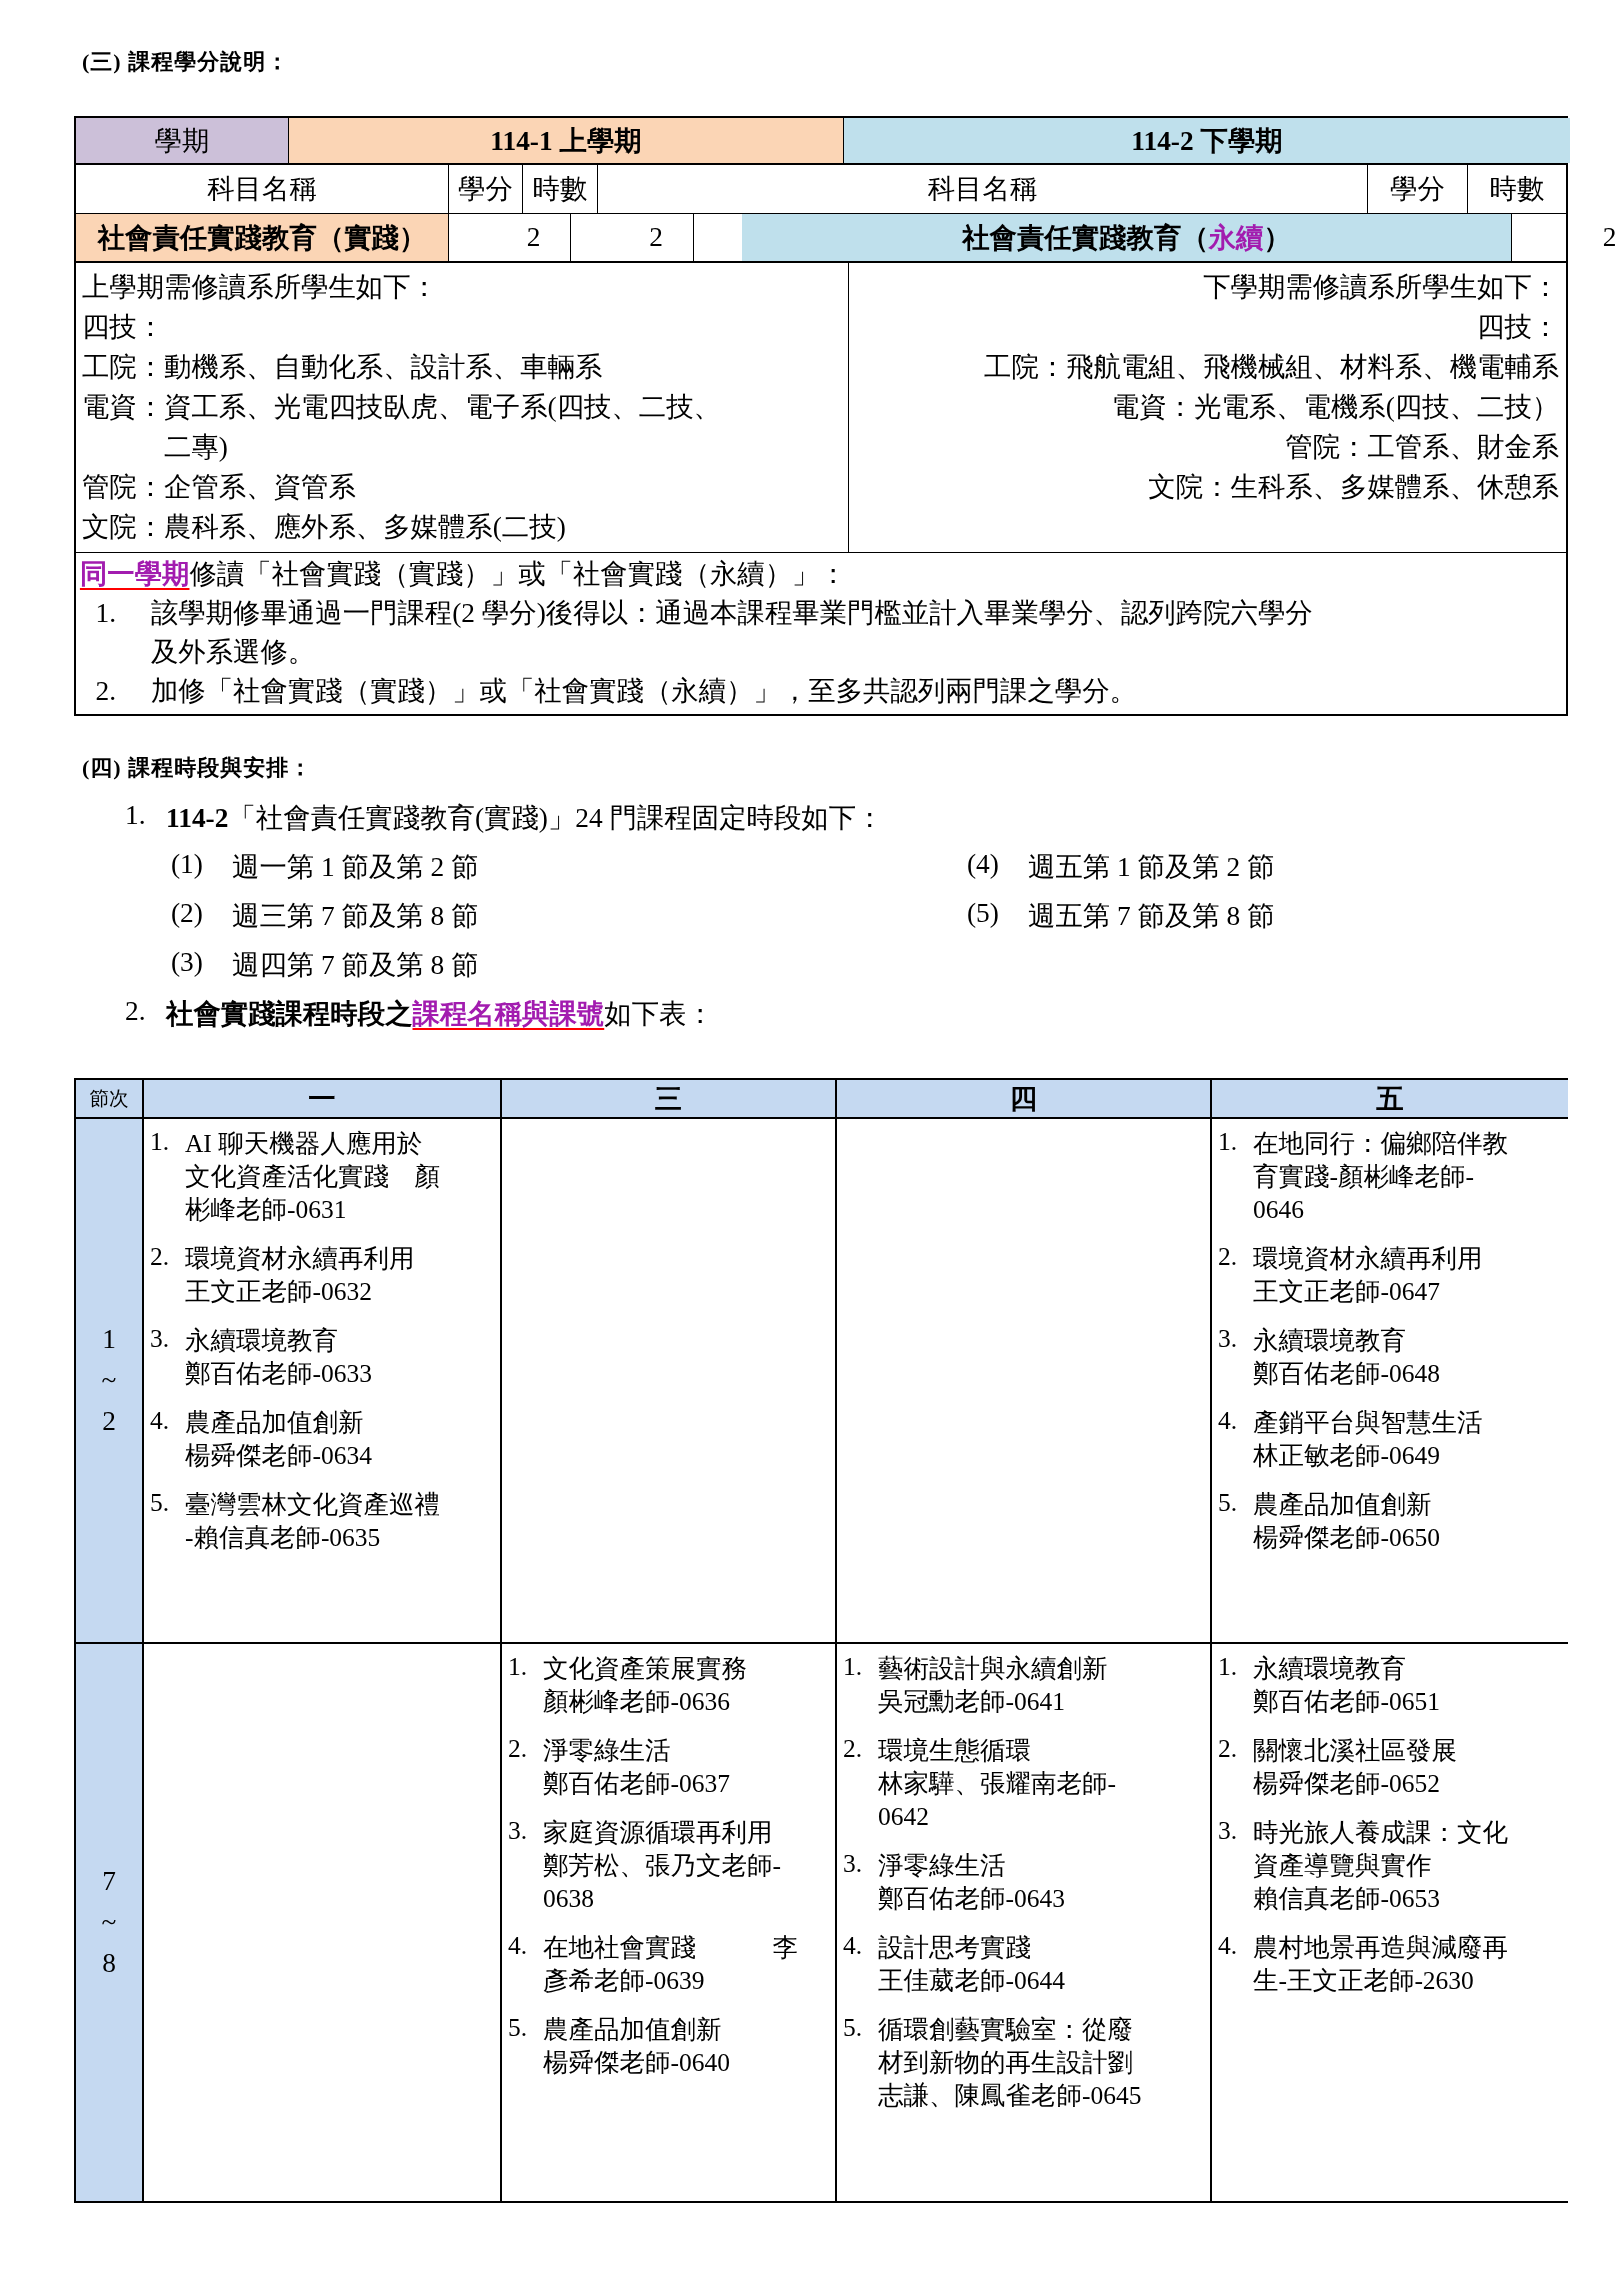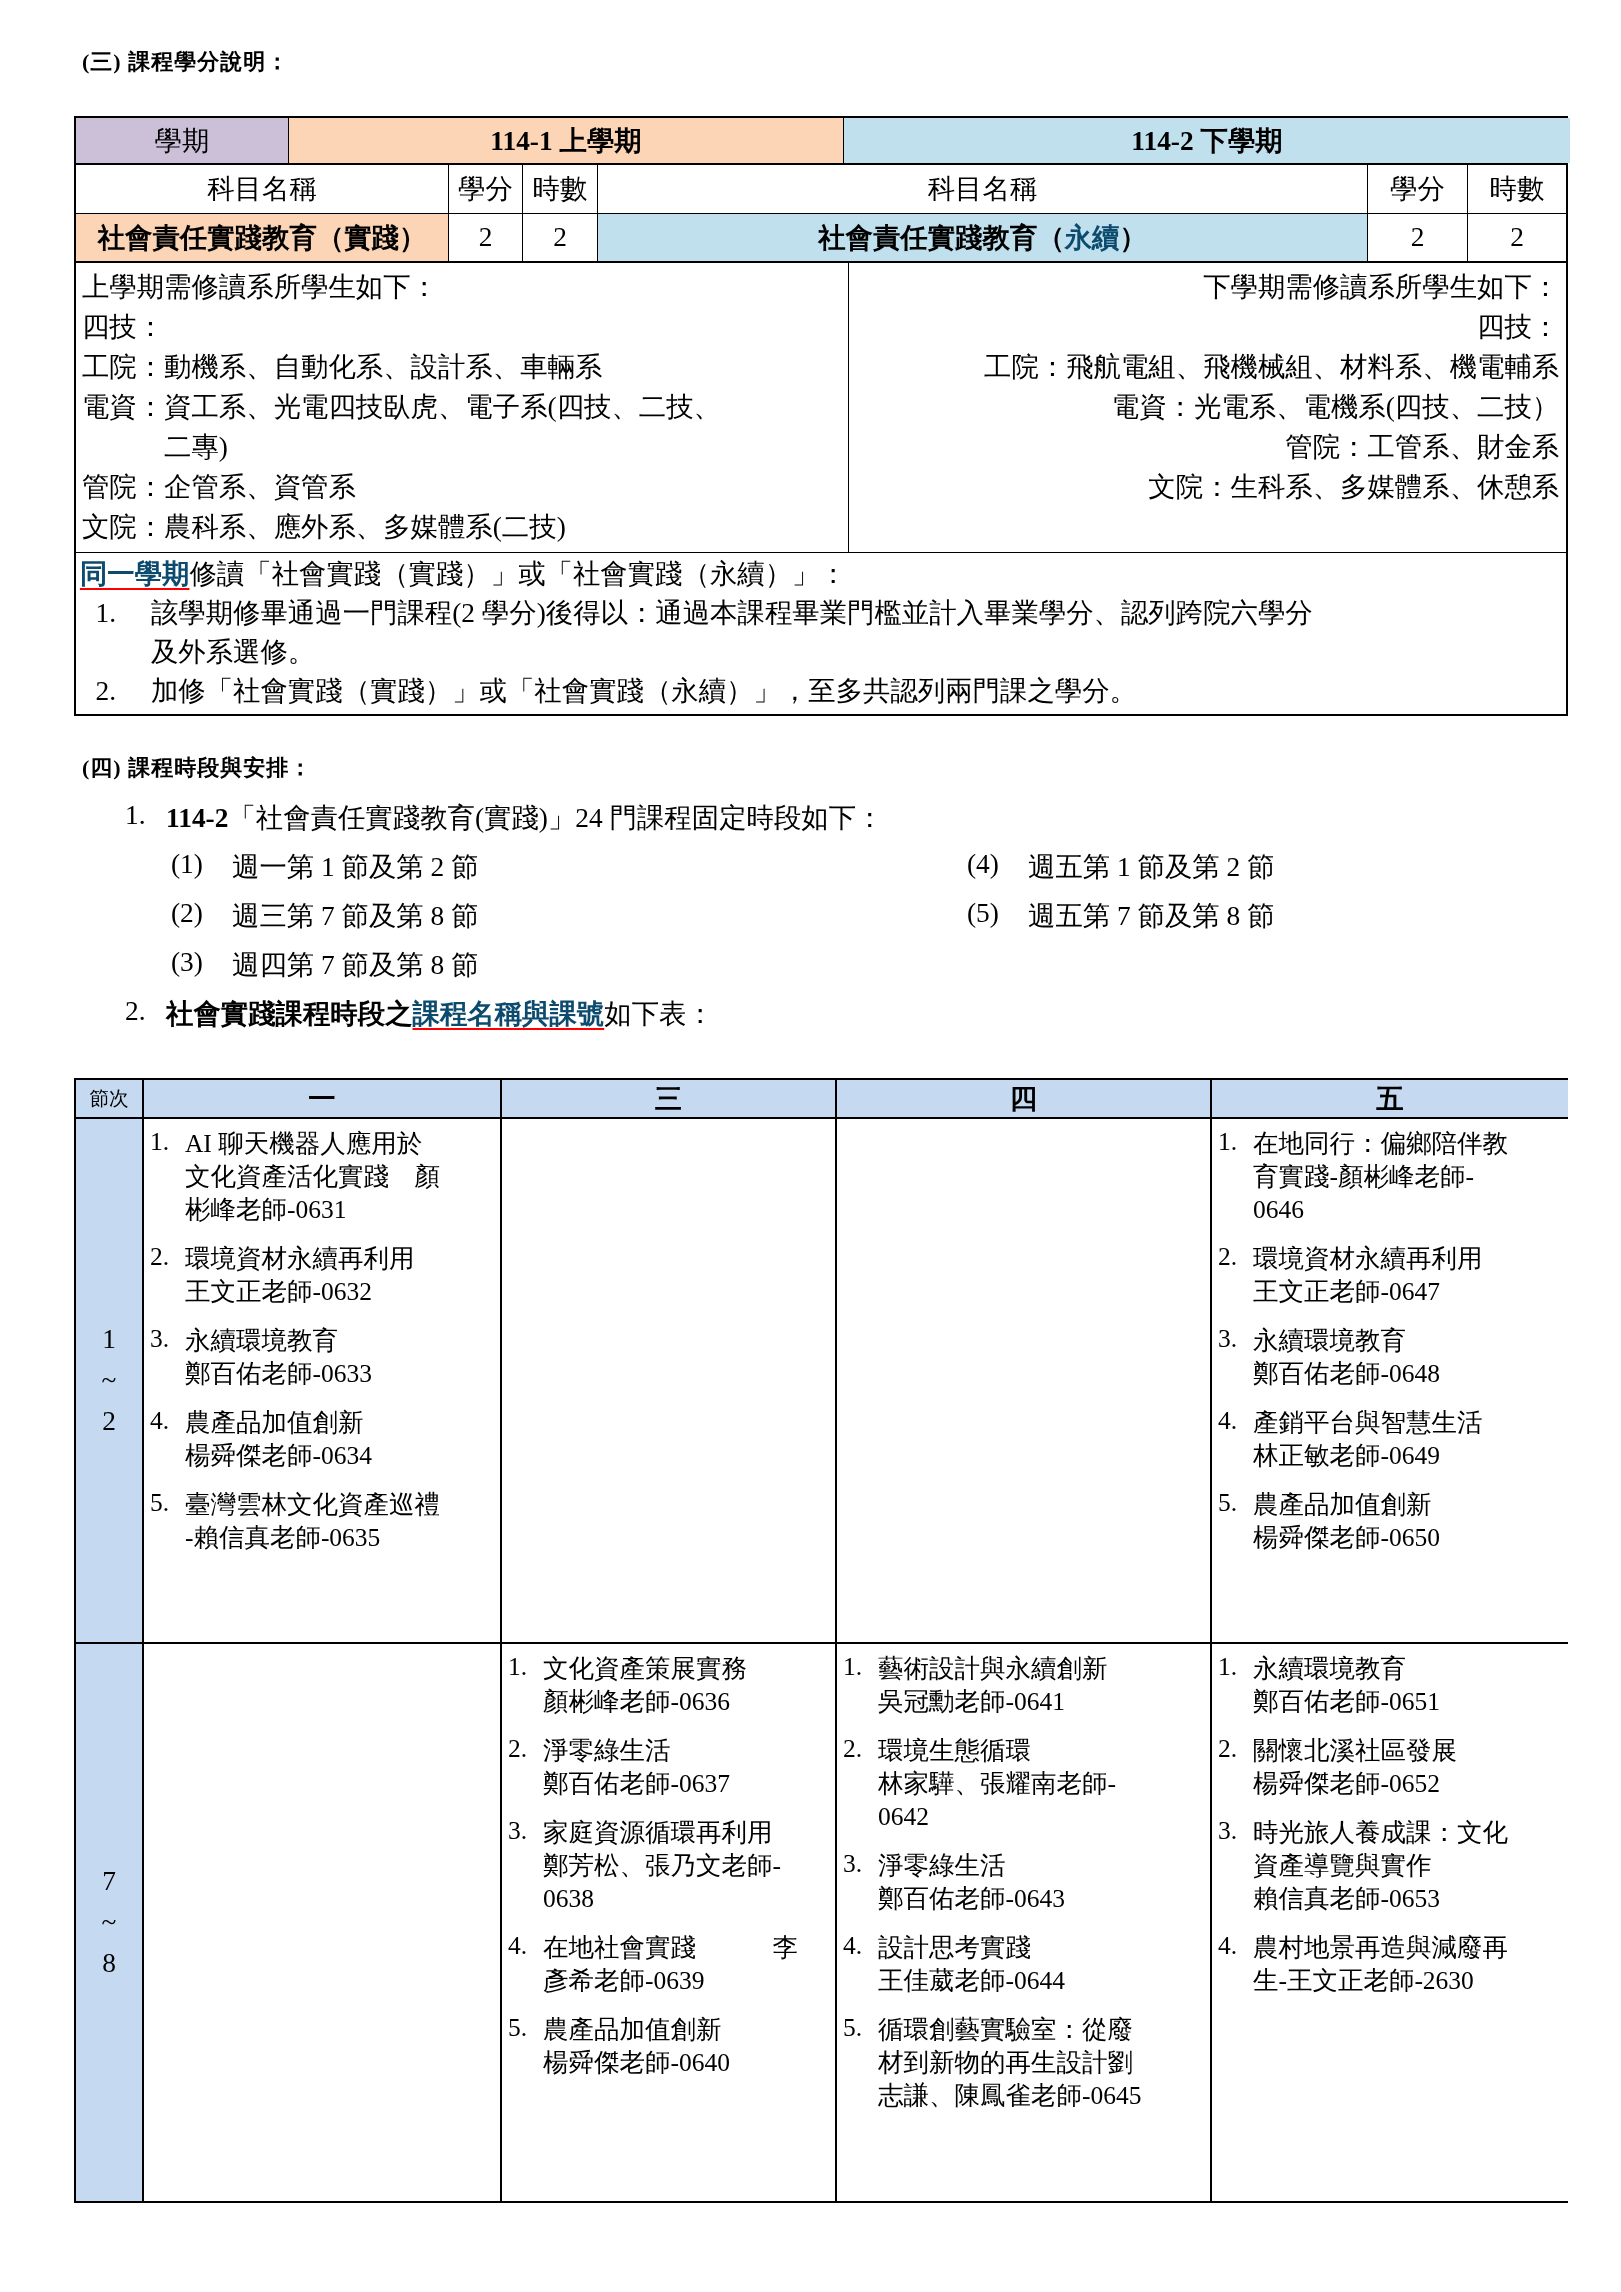--- a/index.html
+++ b/index.html
@@ -3,34 +3,34 @@
 <meta charset="utf-8">
 <style>
   html,body{margin:0;padding:0;background:#e8e8e8;}
   .page{
     position:relative; width:1621px; height:2293px; margin:0 auto;
     background:#ffffff; color:#000;
     font-family:"Liberation Serif","DejaVu Serif",serif;
     font-size:27.4px; overflow:hidden;
   }
   .bold{font-weight:bold;}
-  .red{color:#0c4a6e;}
+  .red{color:#a21caf;}
   .rul{text-decoration:underline; text-decoration-color:#ff0000; text-decoration-thickness:2px; text-underline-offset:4.9px;}
   .sec-title{position:absolute; left:82px; font-size:22px; font-weight:bold; letter-spacing:1px;}
   #sec3{top:47px;}
   #sec4{top:753px;}
 
   
   .ctable{position:absolute; left:74px; top:116px; width:1494px; border:2.9px solid #000; box-sizing:border-box; background:#fff;}
   .crow{display:grid; box-sizing:border-box; border-bottom:1px solid #000;}
   .crow>.cell{box-sizing:border-box; border-right:1px solid #000; overflow:hidden;}
   .crow>.cell:last-child{border-right:none;}
   .r1{grid-template-columns:213px 555px 726px; height:47px; border-bottom-width:2px;}
   .r2{grid-template-columns:373px 74px 75px 770px 100px 98px; height:49px;}
-  .r3{grid-template-columns:373px 74px 75px 770px 100px 98px; height:49px; border-bottom-width:2px;}
+  .r3{grid-template-columns:373px 74px 75px 770px 100px 98px; height:49px; border-bottom-width:2px;gap:48px;}
   .r4{grid-template-columns:773px 718px; height:290px;}
   .r5{grid-template-columns:1fr; height:161px; border-bottom:none;}
   .center{display:flex; align-items:center; justify-content:center; text-align:center;}
   .purple{background:#ccc0d9;}
   .peach{background:#fbd5b5;}
   .cyan{background:#bfe0ec;}
   .body-cell{padding:3.9px 7.8px 0 5.9px; line-height:40px;}
   .r4 .cell:last-child{padding-left:11.8px;text-align:right;}
   .notes-cell{padding:2px 7.8px 0 3.9px; line-height:39px;}
   .notes-list .itm{display:flex;}

